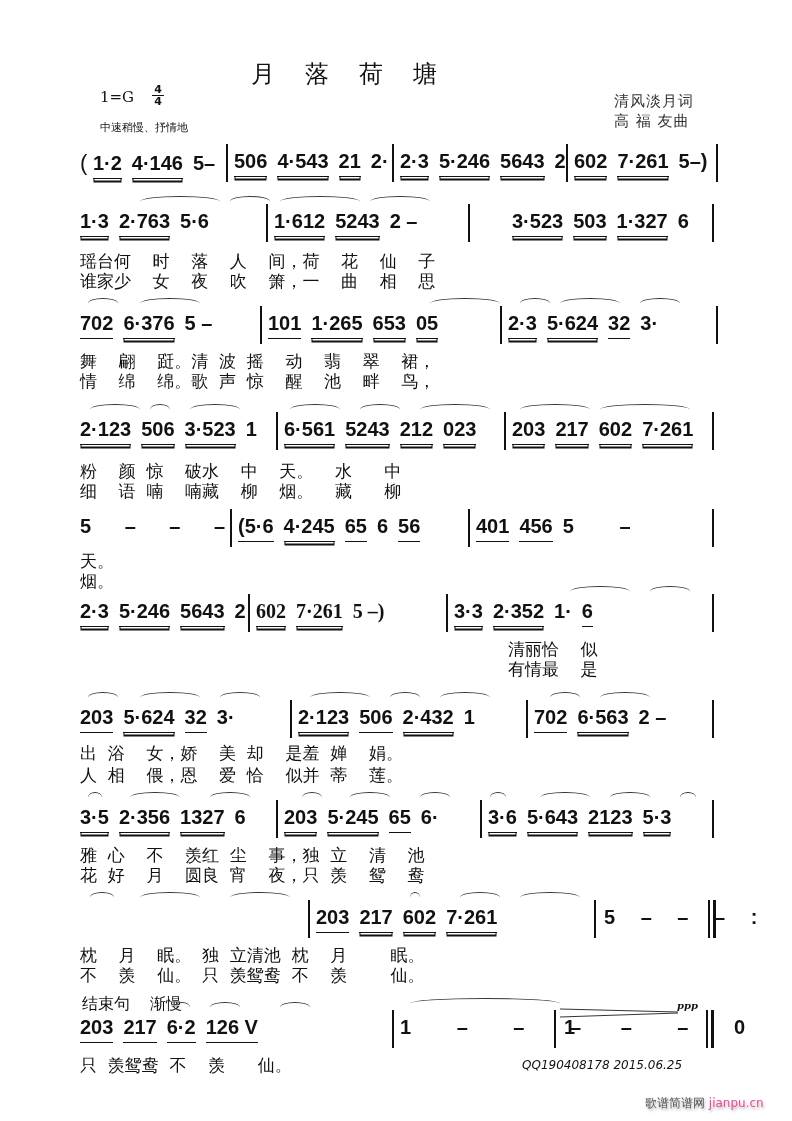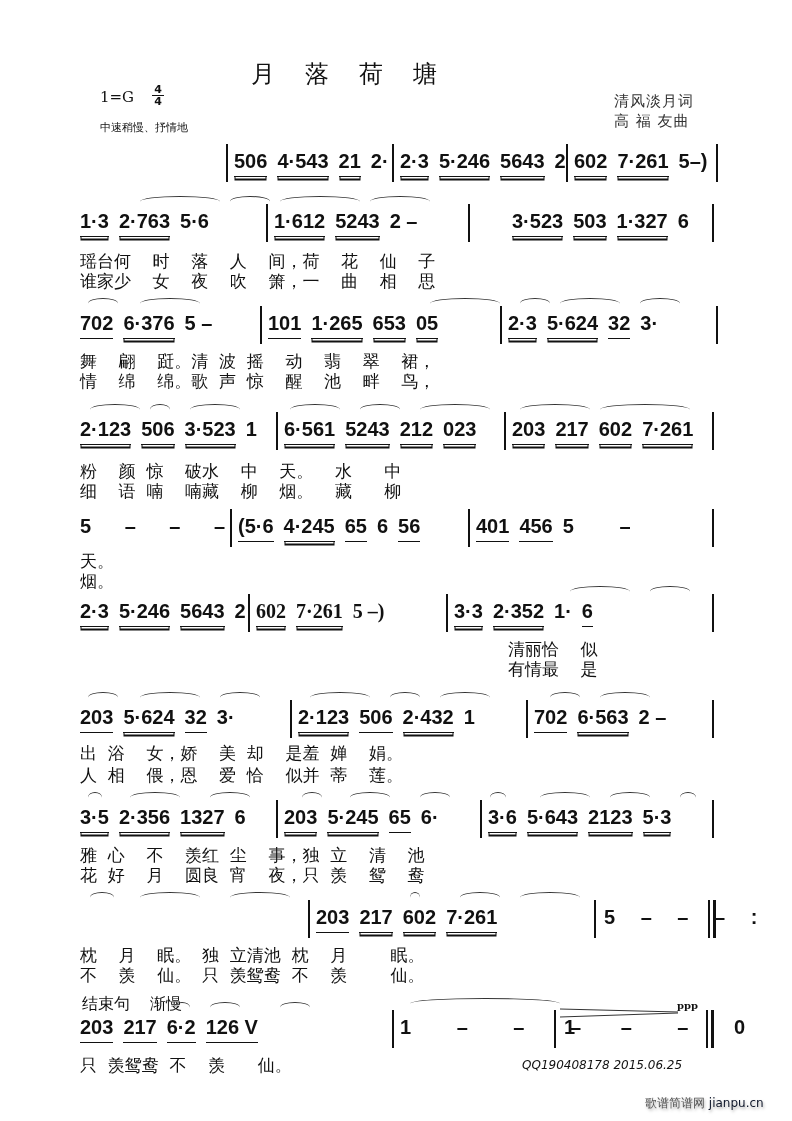--- a/index.html
+++ b/index.html
@@ -14,38 +14,42 @@
   .line { position: absolute; left: 80px; width: 640px; height: 34px; }
   .notes { position: absolute; left: 0; top: 0; height: 28px; white-space: nowrap; font-family: "Liberation Sans", sans-serif; font-weight: bold; font-size: 20px; }
   .grp { display: inline-block; margin-right: 10px; position: relative; padding-bottom: 3px; }
   .grp.u1 { border-bottom: 1.5px solid #111; }
   .grp.u2 { border-bottom: 1.5px solid #111; box-shadow: 0 3px 0 -1.5px #fff, 0 4px 0 -0.5px #111; }
   .bar { position: absolute; top: -6px; width: 1.5px; height: 38px; background: #111; }
   .slur { position: absolute; height: 10px; border-top: 1.5px solid #333; border-radius: 50% 50% 0 0; }
   .lyr { position: absolute; left: 80px; font-family: "DejaVu Serif", serif; font-size: 17px; white-space: pre; letter-spacing: 0px; color: #111; }
   .footer-id { left: 522px; top: 1030px; font-family: "DejaVu Sans", sans-serif; font-style: italic; font-size: 12px; }
   .watermark { left: 645px; top: 1095px; font-size: 12px; color: #555; text-shadow: 1px 2px 3px #aaa; }
-  .watermark span.site { color: #0f172a; }
+  .watermark span.site { color: #ec4899; }
   .small-label { font-size: 16px; }
-  .ppp { font-weight: bold; font-size: 10px; font-family: "DejaVu Serif", serif; }
+  .ppp { font-style: italic; font-weight: bold; font-size: 10px; font-family: "DejaVu Serif", serif; }
 </style>
 </head>
 <body>
 
 <div class="abs title">月落荷塘</div>
 <div class="abs key">1=G</div>
 <div class="abs timesig">
   <div style="border-bottom:1.5px solid #111;">4</div>
   <div>4</div>
 </div>
 <div class="abs tempo">中速稍慢、抒情地</div>
 <div class="abs credit" style="top:92px;">清风淡月词</div>
 <div class="abs credit" style="top:112px;">高 福 友曲</div>
 
 <div class="line" style="top:150px;">
+  <div class="notes">
+    <span class="grp" style="font-size:22px;font-weight:normal;margin-right:0;">(</span>
+    <span class="grp u2">1·2</span><span class="grp u2">4·146</span><span class="grp">5–</span>
+  </div>
   <div class="bar" style="left:146px;"></div>
   <div class="notes" style="left:154px;">
     <span class="grp u2">506</span><span class="grp u2">4·543</span><span class="grp u2">21</span><span class="grp">2·</span>
   </div>
   <div class="bar" style="left:312px;"></div>
   <div class="notes" style="left:320px;">
     <span class="grp u2">2·3</span><span class="grp u2">5·246</span><span class="grp u2">5643</span><span class="grp">2</span>
   </div>
   <div class="bar" style="left:486px;"></div>
   <div class="notes" style="left:494px;">

